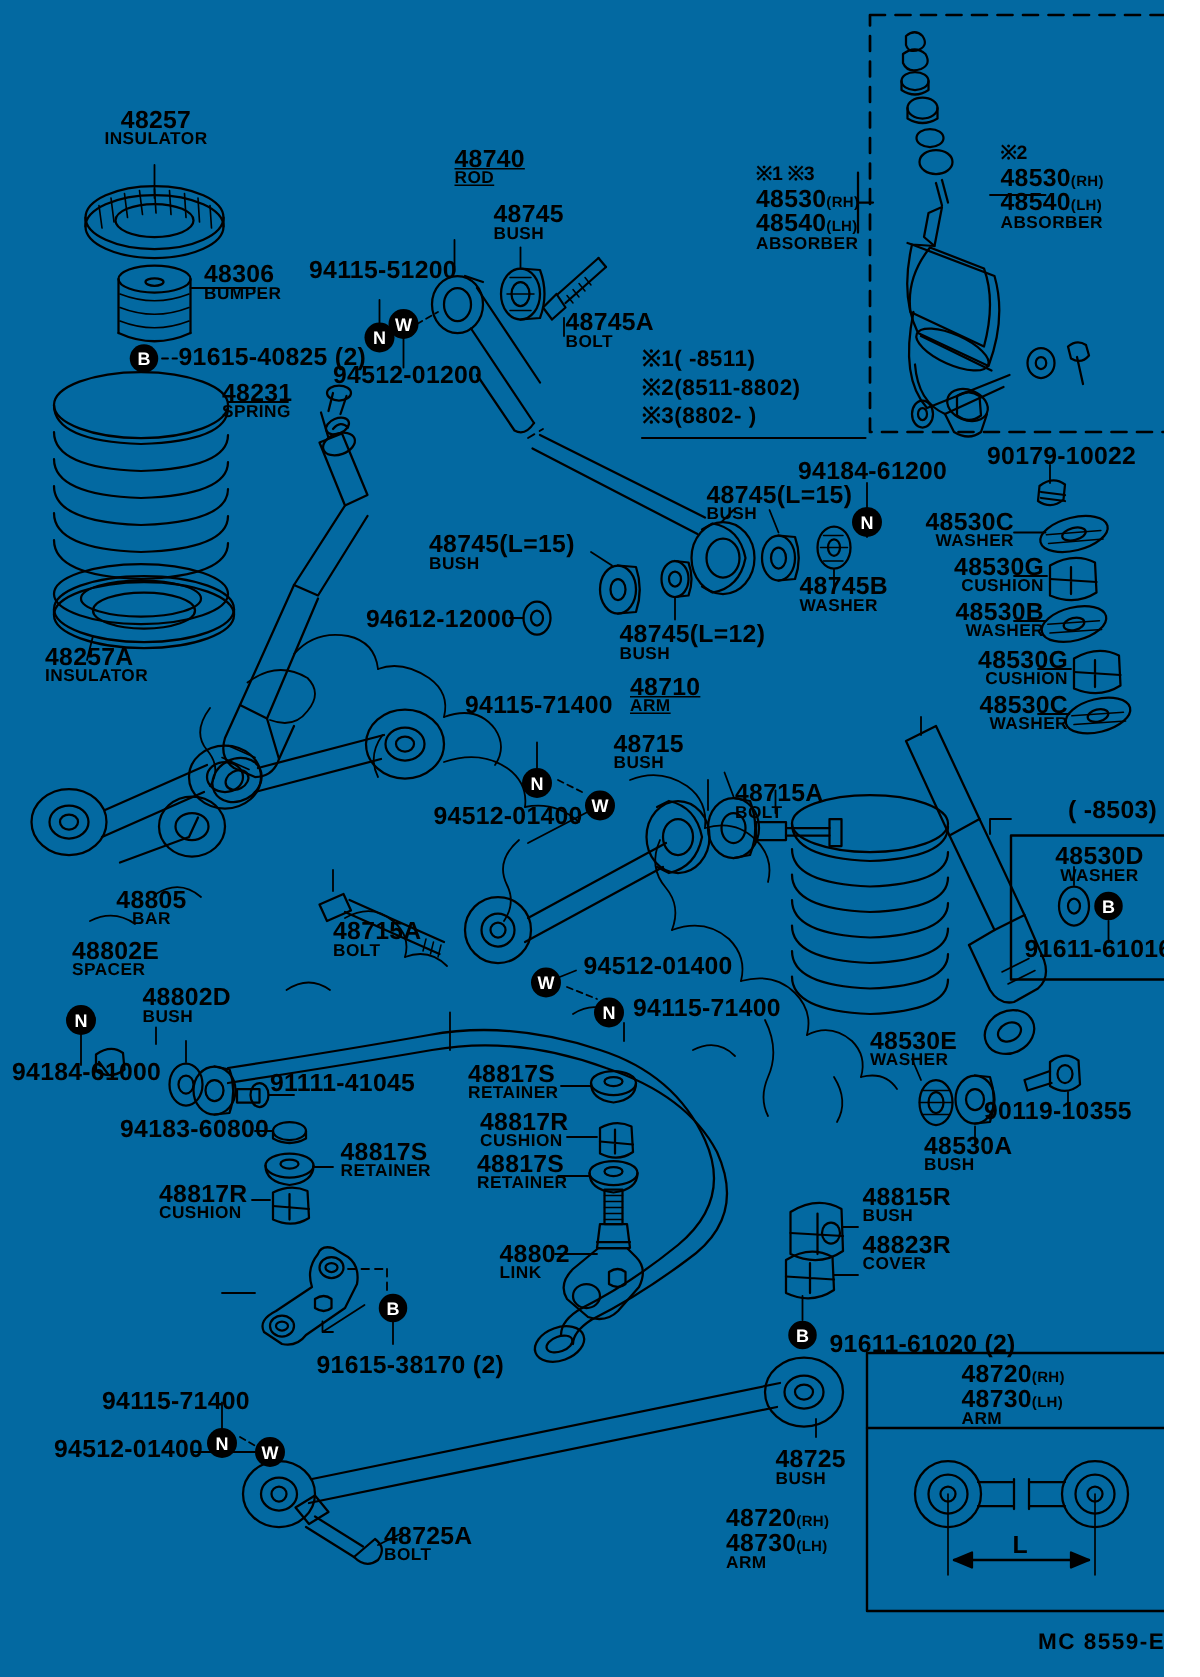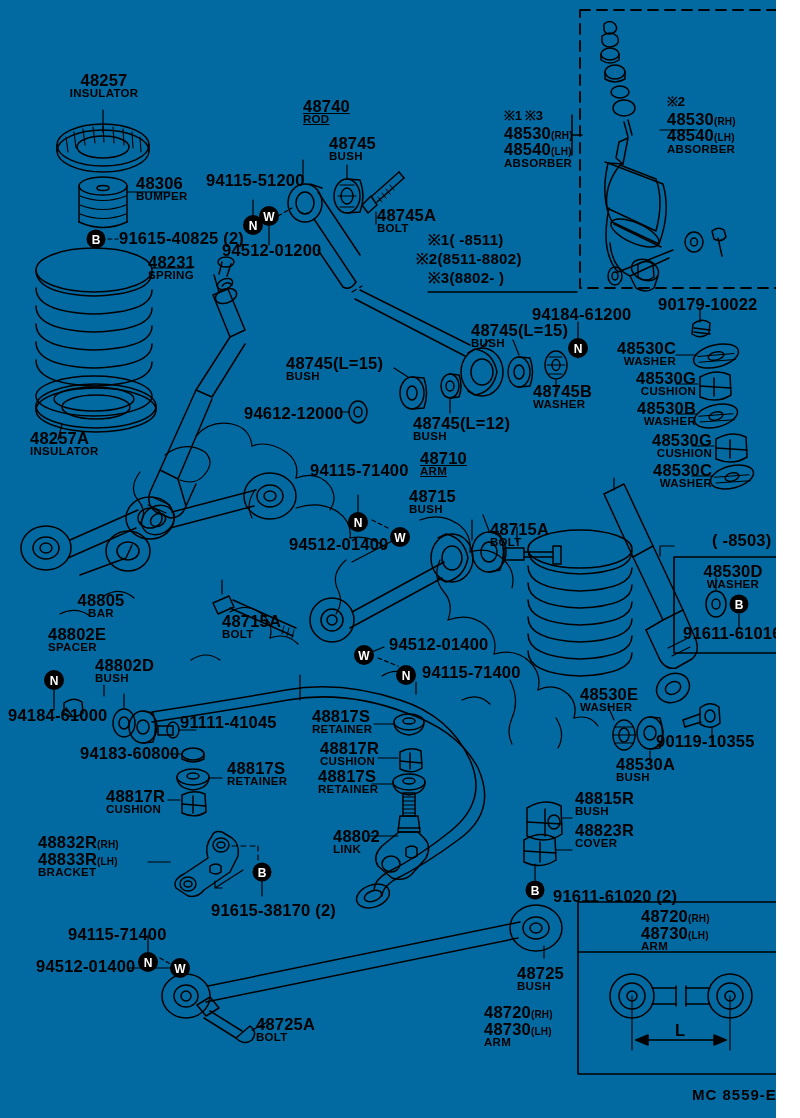--- a/index.html
+++ b/index.html
@@ -658,21 +658,21 @@
   </div>
   <div>
     <span class="num">48540</span><span class="inline-sub">(LH)</span>
   </div>
   <div class="sub">ABSORBER</div>
 </div>
 
 <div class="lbl note" style="left:428px;top:233px;">
   <span>※1(       -8511)</span>
 </div>
-<div class="lbl note" style="left:416px;top:252px;">
+<div class="lbl note" style="left:428px;top:252px;">
   <span>※2(8511-8802)</span>
 </div>
 <div class="lbl note" style="left:428px;top:271px;">
   <span>※3(8802-       )</span>
 </div>
 
 <div class="lbl num" style="left:286px;top:355px;">
   <span>48745(L=15)</span>
   <span class="sub">BUSH</span>
 </div>
@@ -806,29 +806,20 @@
 <div class="lbl num" style="left:227px;top:760px;">
   <span>48817S</span>
   <span class="sub">RETAINER</span>
 </div>
 
 <div class="lbl num" style="left:106px;top:788px;">
   <span>48817R</span>
   <span class="sub">CUSHION</span>
 </div>
 
-<div class="lbl" style="left:38px;top:834px;">
-  <div>
-    <span class="num">48832R</span><span class="inline-sub">(RH)</span>
-  </div>
-  <div>
-    <span class="num">48833R</span><span class="inline-sub">(LH)</span>
-  </div>
-  <div class="sub">BRACKET</div>
-</div>
 
 <div class="lbl num" style="left:211px;top:902px;">
   <span>91615-38170 (2)</span>
 </div>
 
 <div class="lbl num" style="left:312px;top:708px;">
   <span>48817S</span>
   <span class="sub">RETAINER</span>
 </div>
 

